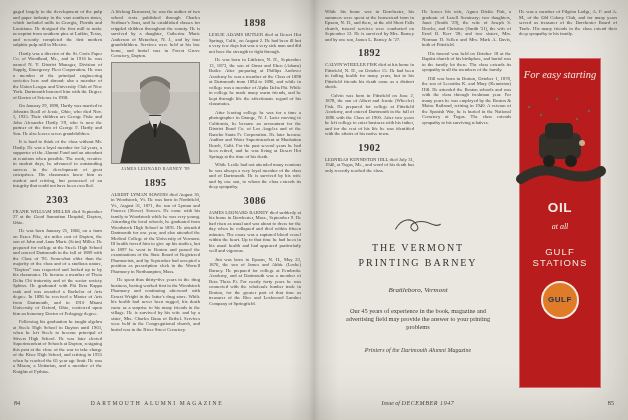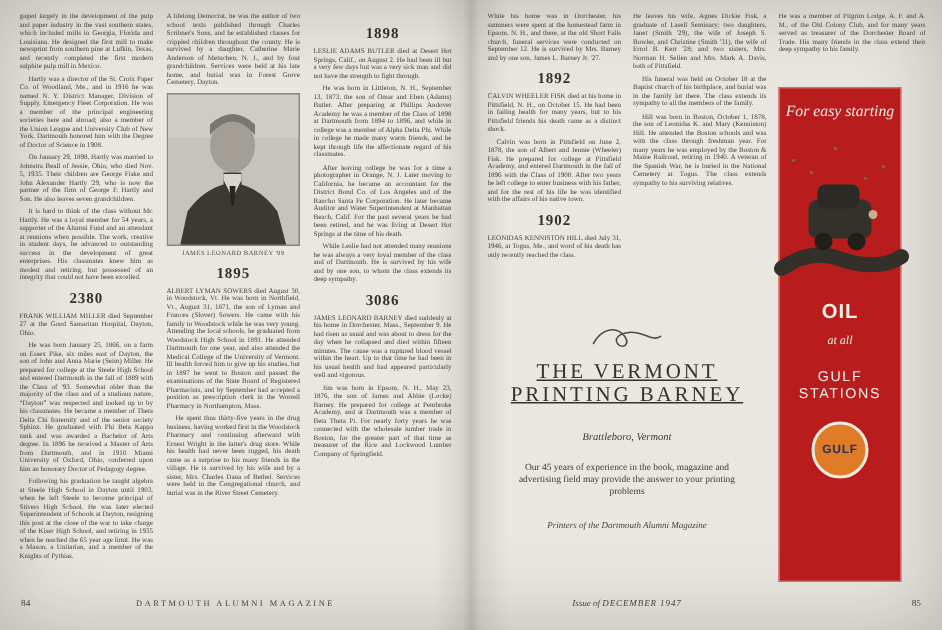--- a/index.html
+++ b/index.html
@@ -52,21 +52,21 @@
     position:absolute;bottom:14px;left:11px;width:186px;text-align:center;
     font-size:6px;font-style:italic;color:#45433d;
   }
   .issue-line .date{font-style:italic;letter-spacing:.6px;}
   
   .vermont-ad{
     position:absolute;left:11px;top:212px;width:186px;height:174px;
     display:flex;flex-direction:column;align-items:center;text-align:center;
   }
   .va-flourish{margin-top:4px;}
-  .va-name{font-size:14px;line-height:11px;letter-spacing:1.9px;color:#34322c;margin-top:4px;text-decoration:underline;}
+  .va-name{font-size:10px;line-height:11px;letter-spacing:1.9px;color:#34322c;margin-top:4px;}
   .va-loc{font-style:italic;font-size:7px;color:#3c3a34;margin-top:18px;}
   .va-body{font-size:6.3px;line-height:8.2px;width:148px;color:#3c3a34;margin-top:13px;}
   .va-tag{font-style:italic;font-size:6px;color:#45433d;margin-top:15px;}
   
   .gulf-ad{
     position:absolute;left:205px;top:58px;width:82px;height:330px;
     background:#b91c1c;color:#efede4;
     display:flex;flex-direction:column;align-items:center;text-align:center;
     box-shadow:0 0 0 1px rgba(255,255,255,.35) inset;
   }
@@ -90,21 +90,21 @@
 
 <div class="spread">
 
   <div class="page page-left">
 
     <div class="col c1">
       <p class="bt">gaged largely in the development of the pulp and paper industry in the vast southern states, which included mills in Georgia, Florida and Louisiana. He designed the first mill to make newsprint from southern pine at Lufkin, Texas, and recently completed the first modern sulphite pulp mill in Mexico.</p>
       <p class="bt ind">Hartly was a director of the St. Croix Paper Co. of Woodland, Me., and in 1916 he was named N. Y. District Manager, Division of Supply, Emergency Fleet Corporation. He was a member of the principal engineering societies here and abroad; also a member of the Union League and University Club of New York. Dartmouth honored him with the Degree of Doctor of Science in 1908.</p>
       <p class="bt ind">On January 29, 1898, Hartly was married to Johnstra Beall of Jessie, Ohio, who died Nov. 5, 1935. Their children are George Fiske and John Alexander Hartly '29, who is now the partner of the firm of George F. Hartly and Son. He also leaves seven grandchildren.</p>
       <p class="bt ind">It is hard to think of the class without Mr. Hartly. He was a loyal member for 54 years, a supporter of the Alumni Fund and an attendant at reunions when possible. The work, creative in student days, he advanced to outstanding success in the development of great enterprises. His classmates knew him as modest and retiring, but possessed of an integrity that could not have been excelled.</p>
-      <h2 class="yh">2380</h2>
+      <h2 class="yh">2303</h2>
       <p class="bt">FRANK WILLIAM MILLER died September 27 at the Good Samaritan Hospital, Dayton, Ohio.</p>
       <p class="bt ind">He was born January 25, 1866, on a farm on Essex Pike, six miles east of Dayton, the son of John and Anna Marie (Seim) Miller. He prepared for college at the Steele High School and entered Dartmouth in the fall of 1889 with the Class of '93. Somewhat older than the majority of the class and of a studious nature, “Dayton” was respected and looked up to by his classmates. He became a member of Theta Delta Chi fraternity and of the senior society Sphinx. He graduated with Phi Beta Kappa rank and was awarded a Bachelor of Arts degree. In 1896 he received a Master of Arts from Dartmouth, and in 1910 Miami University of Oxford, Ohio, conferred upon him an honorary Doctor of Pedagogy degree.</p>
       <p class="bt ind">Following his graduation he taught algebra at Steele High School in Dayton until 1903, when he left Steele to become principal of Stivers High School. He was later elected Superintendent of Schools at Dayton, resigning this post at the close of the war to take charge of the Kiser High School, and retiring in 1935 when he reached the 65 year age limit. He was a Mason, a Unitarian, and a member of the Knights of Pythias.</p>
     </div>
 
     <div class="col c2">
       <p class="bt">A lifelong Democrat, he was the author of two school texts published through Charles Scribner's Sons, and he established classes for crippled children throughout the county. He is survived by a daughter, Catherine Marie Anderson of Metuchen, N. J., and by four grandchildren. Services were held at his late home, and burial was in Forest Grove Cemetery, Dayton.</p>
       <div class="photo">
         <svg viewBox="0 0 89 102" width="89" height="102">
           <rect width="89" height="102" fill="#c6c3bc"></rect>

